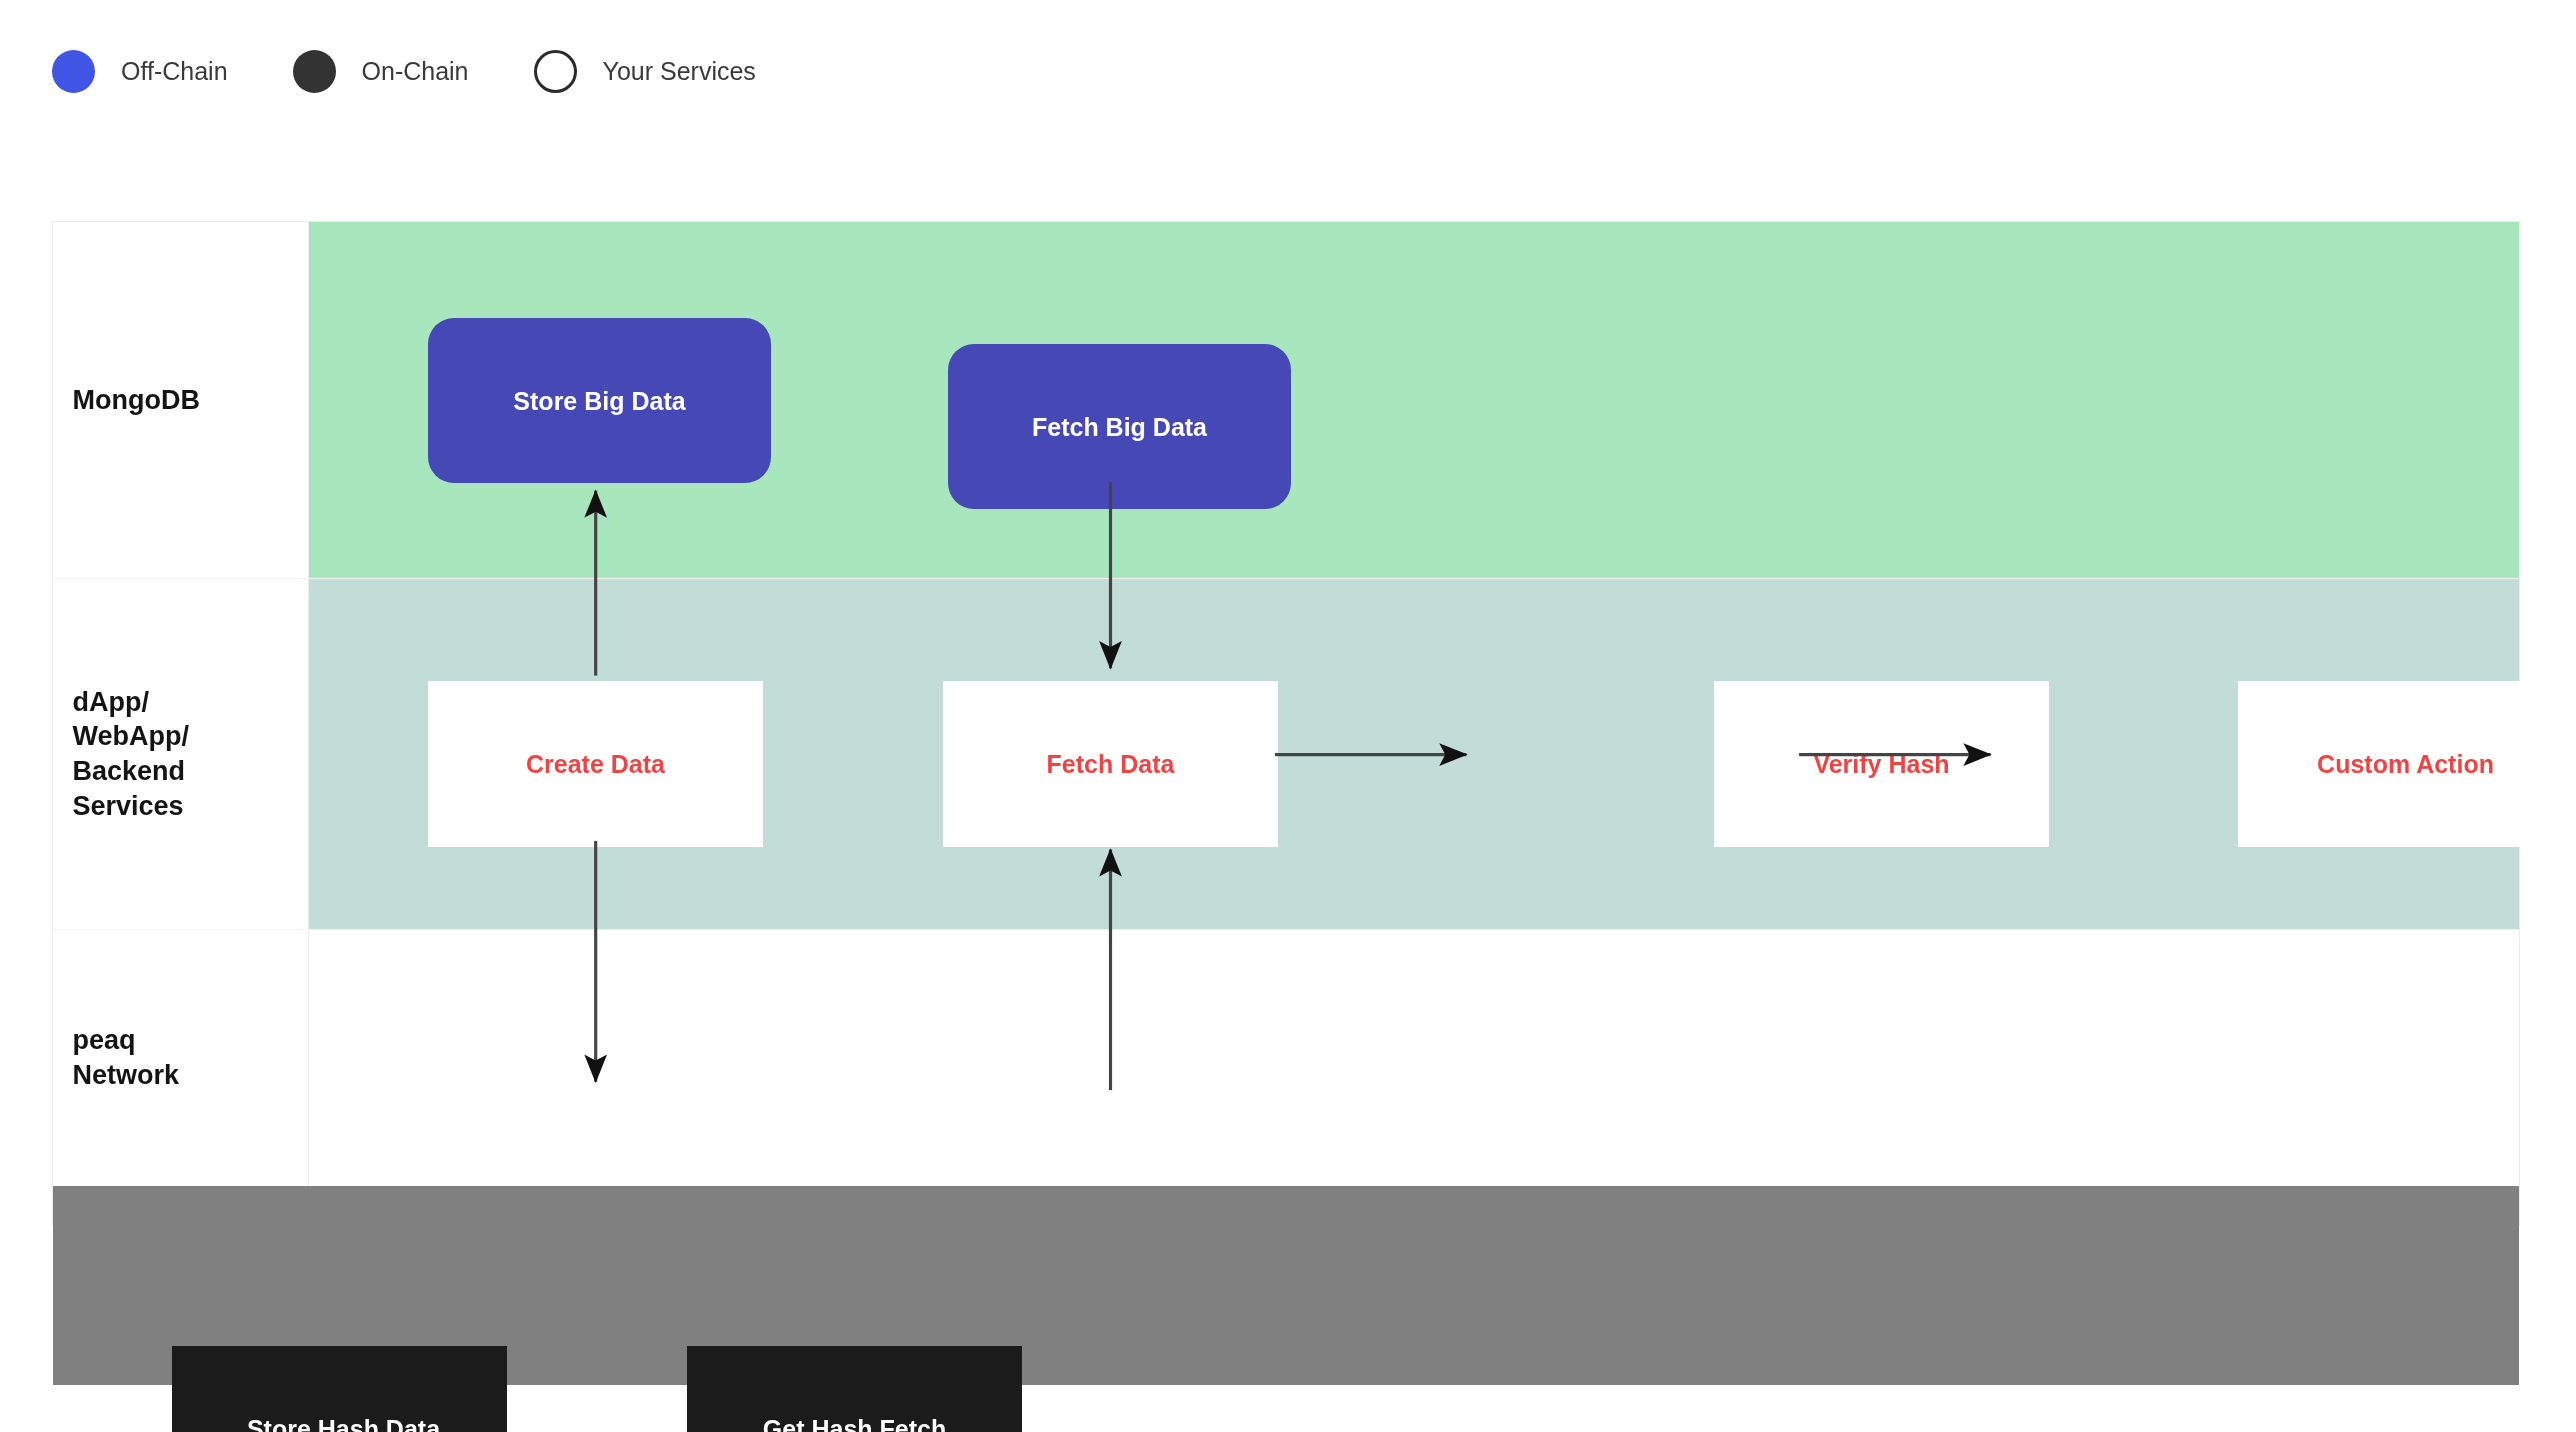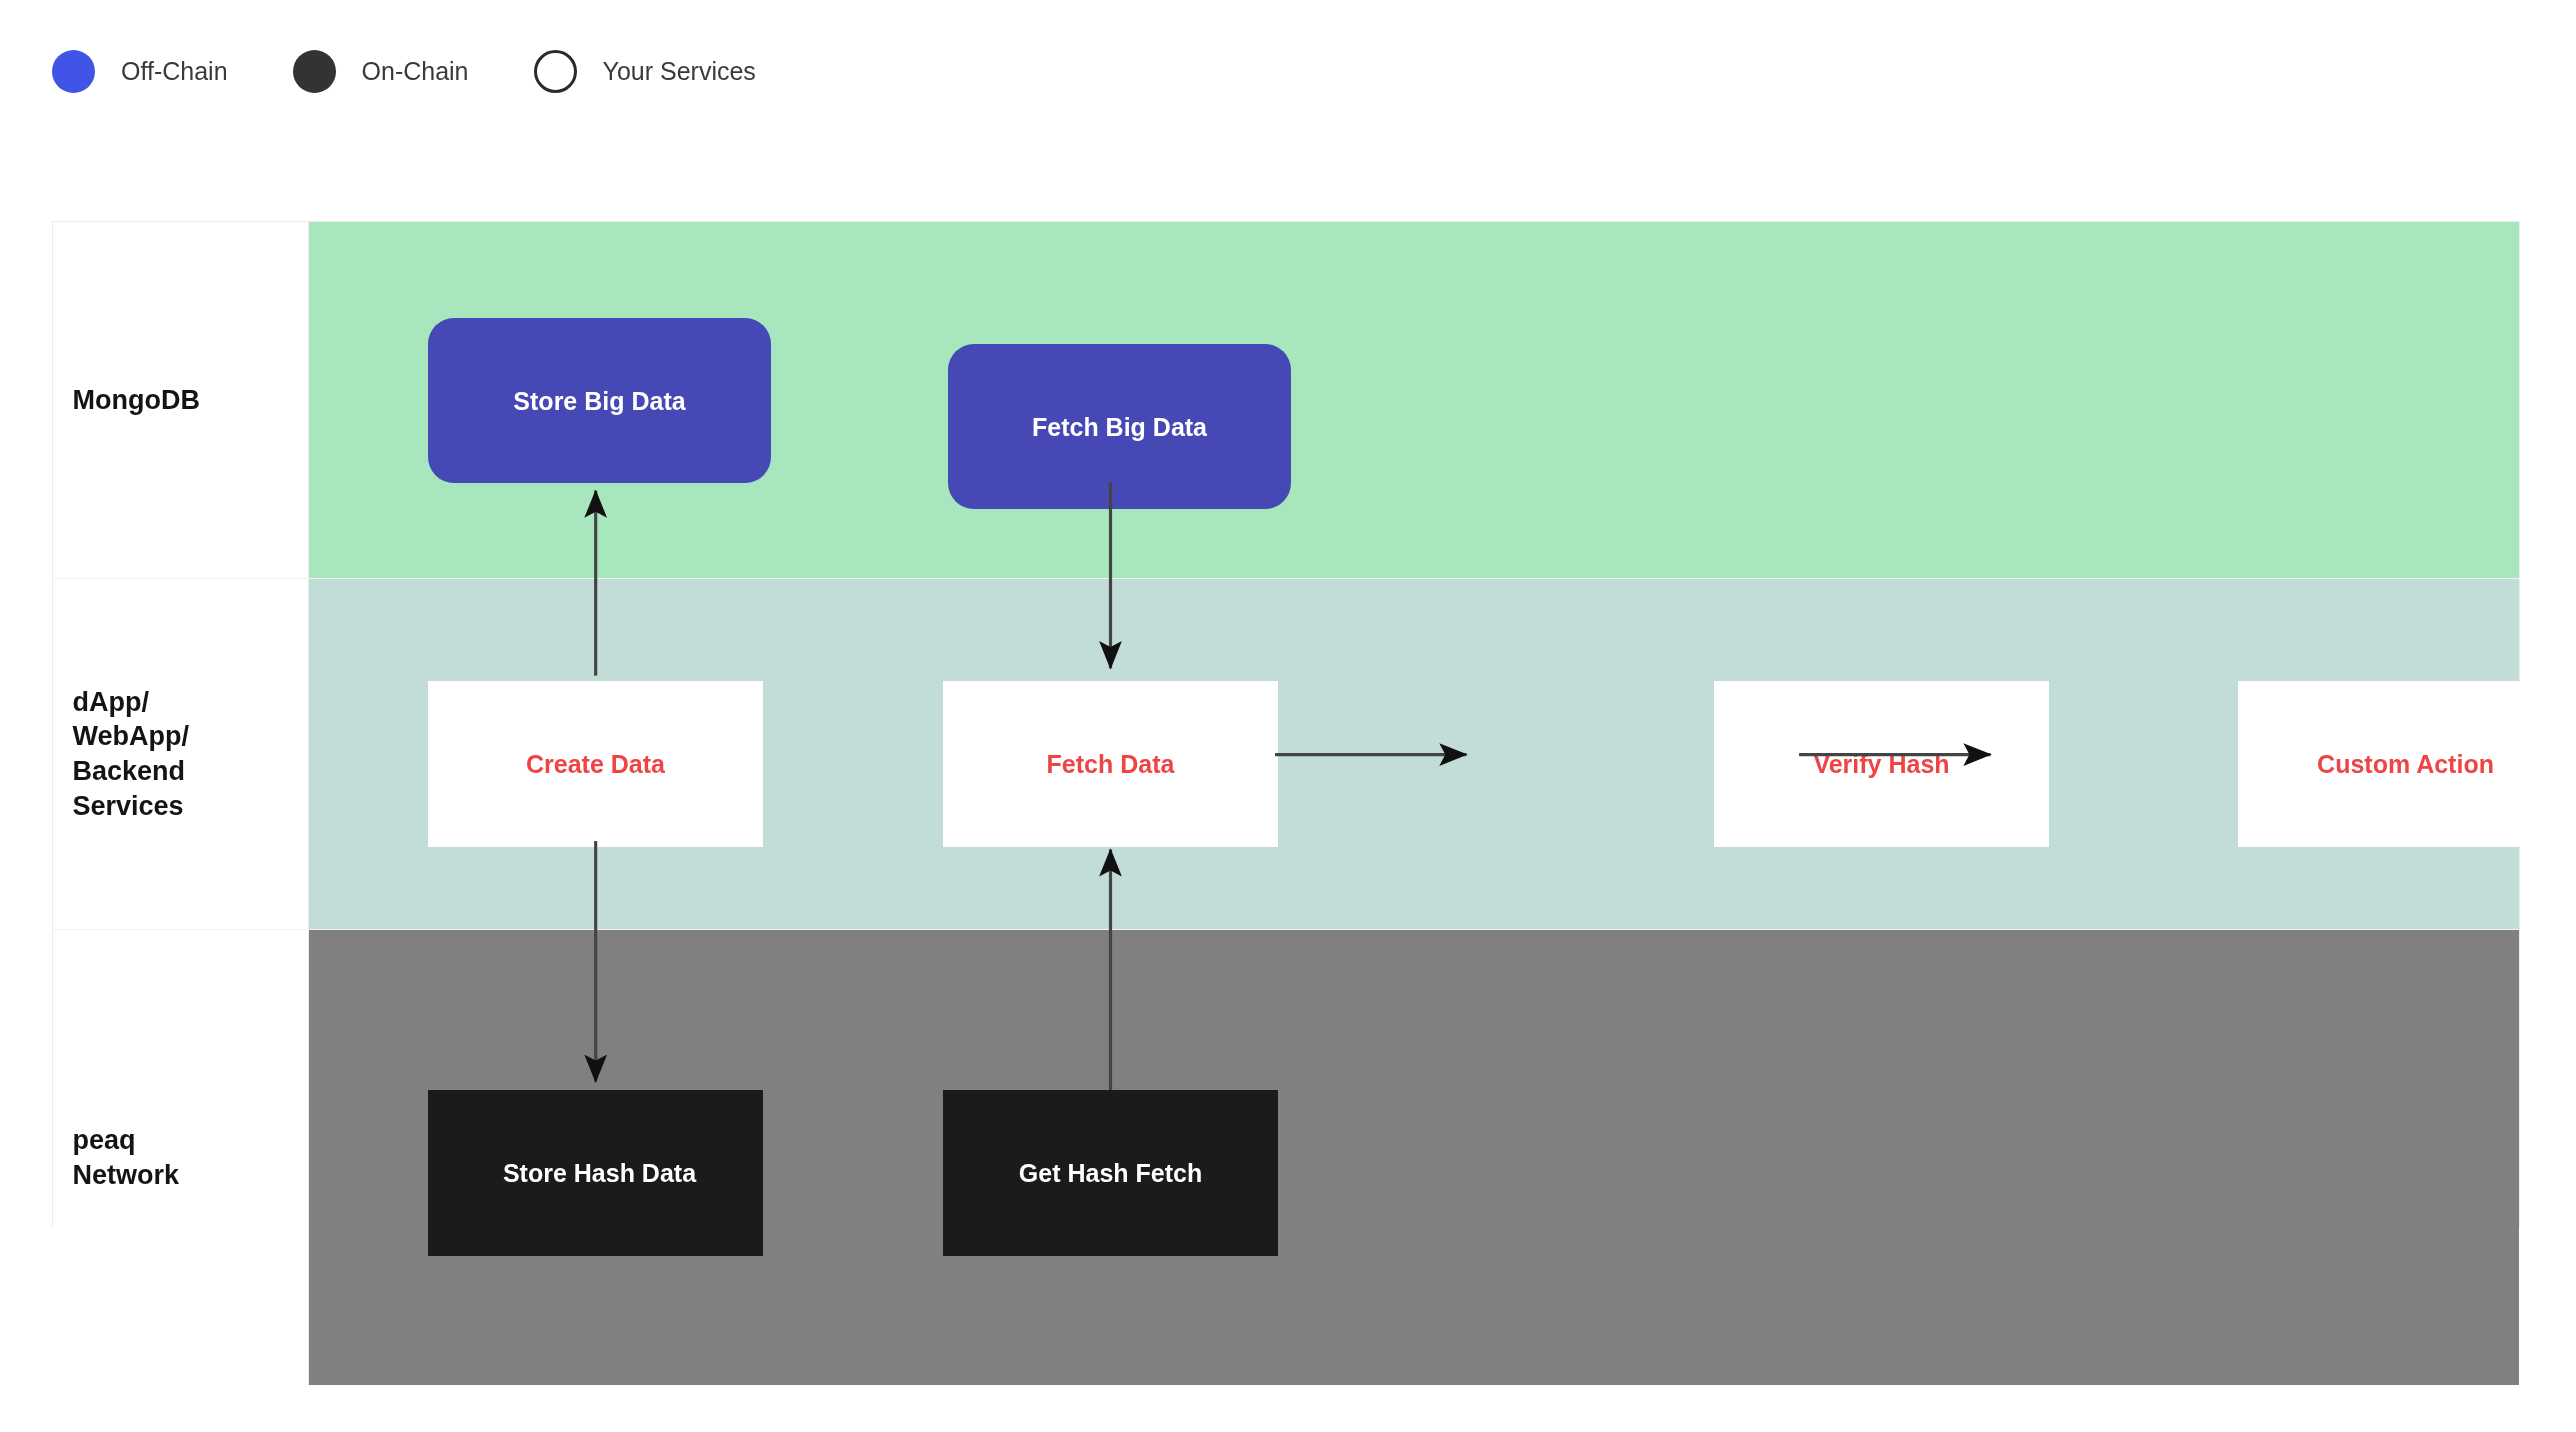--- a/index.html
+++ b/index.html
@@ -61,21 +61,21 @@
     border: 0.9px solid #ececec;
     box-sizing: border-box;
   }
   .lane-row {
     display: flex;
     width: 100%;
     box-sizing: border-box;
     border-bottom: 1.9px solid #f2f2f2;
     position: relative;
   }
-  .lane-row:last-child { border-bottom: none; }
+  .lane-row:last-child { border-bottom: none; flex-direction: column; }
   .lane-row.r1 { height: 357px; }
   .lane-row.r2 { height: 351px; }
   .lane-row.r3 { height: 455px; }
 
   .lane-label {
     width: 256px;
     flex: 0 0 256px;
     background: #ffffff;
     border-right: 0.9px solid #ececec;
     box-sizing: border-box;

